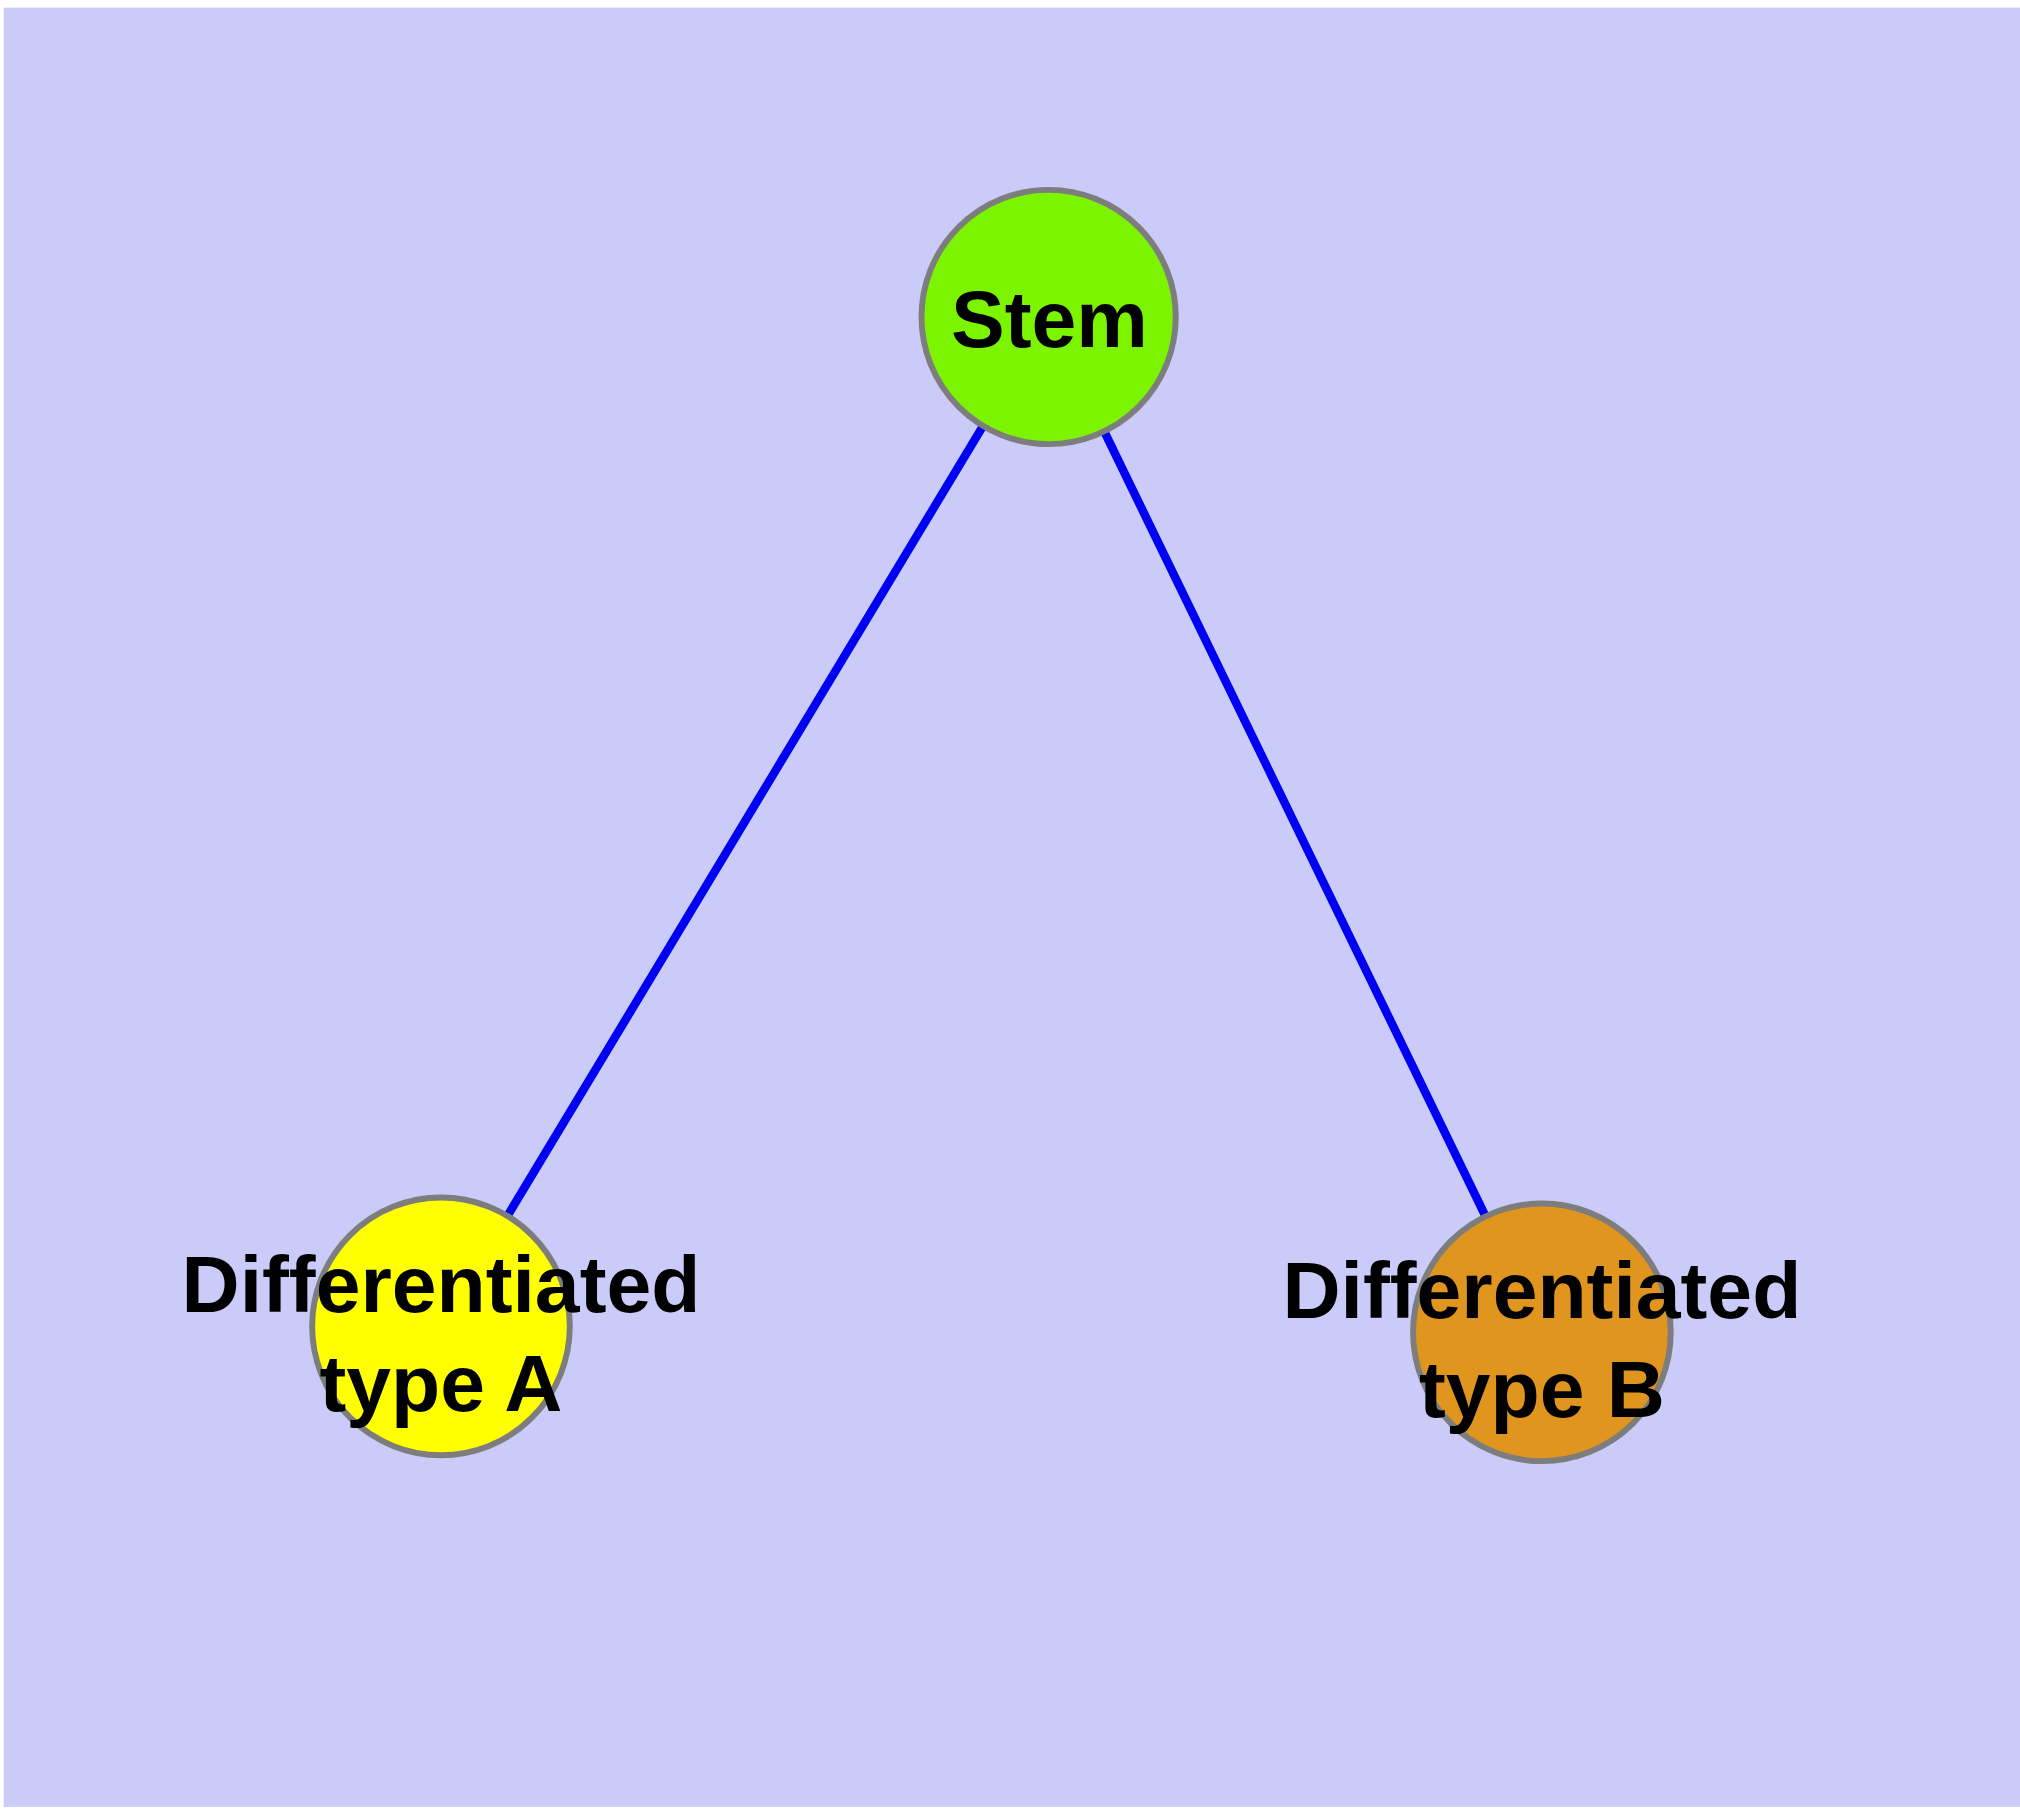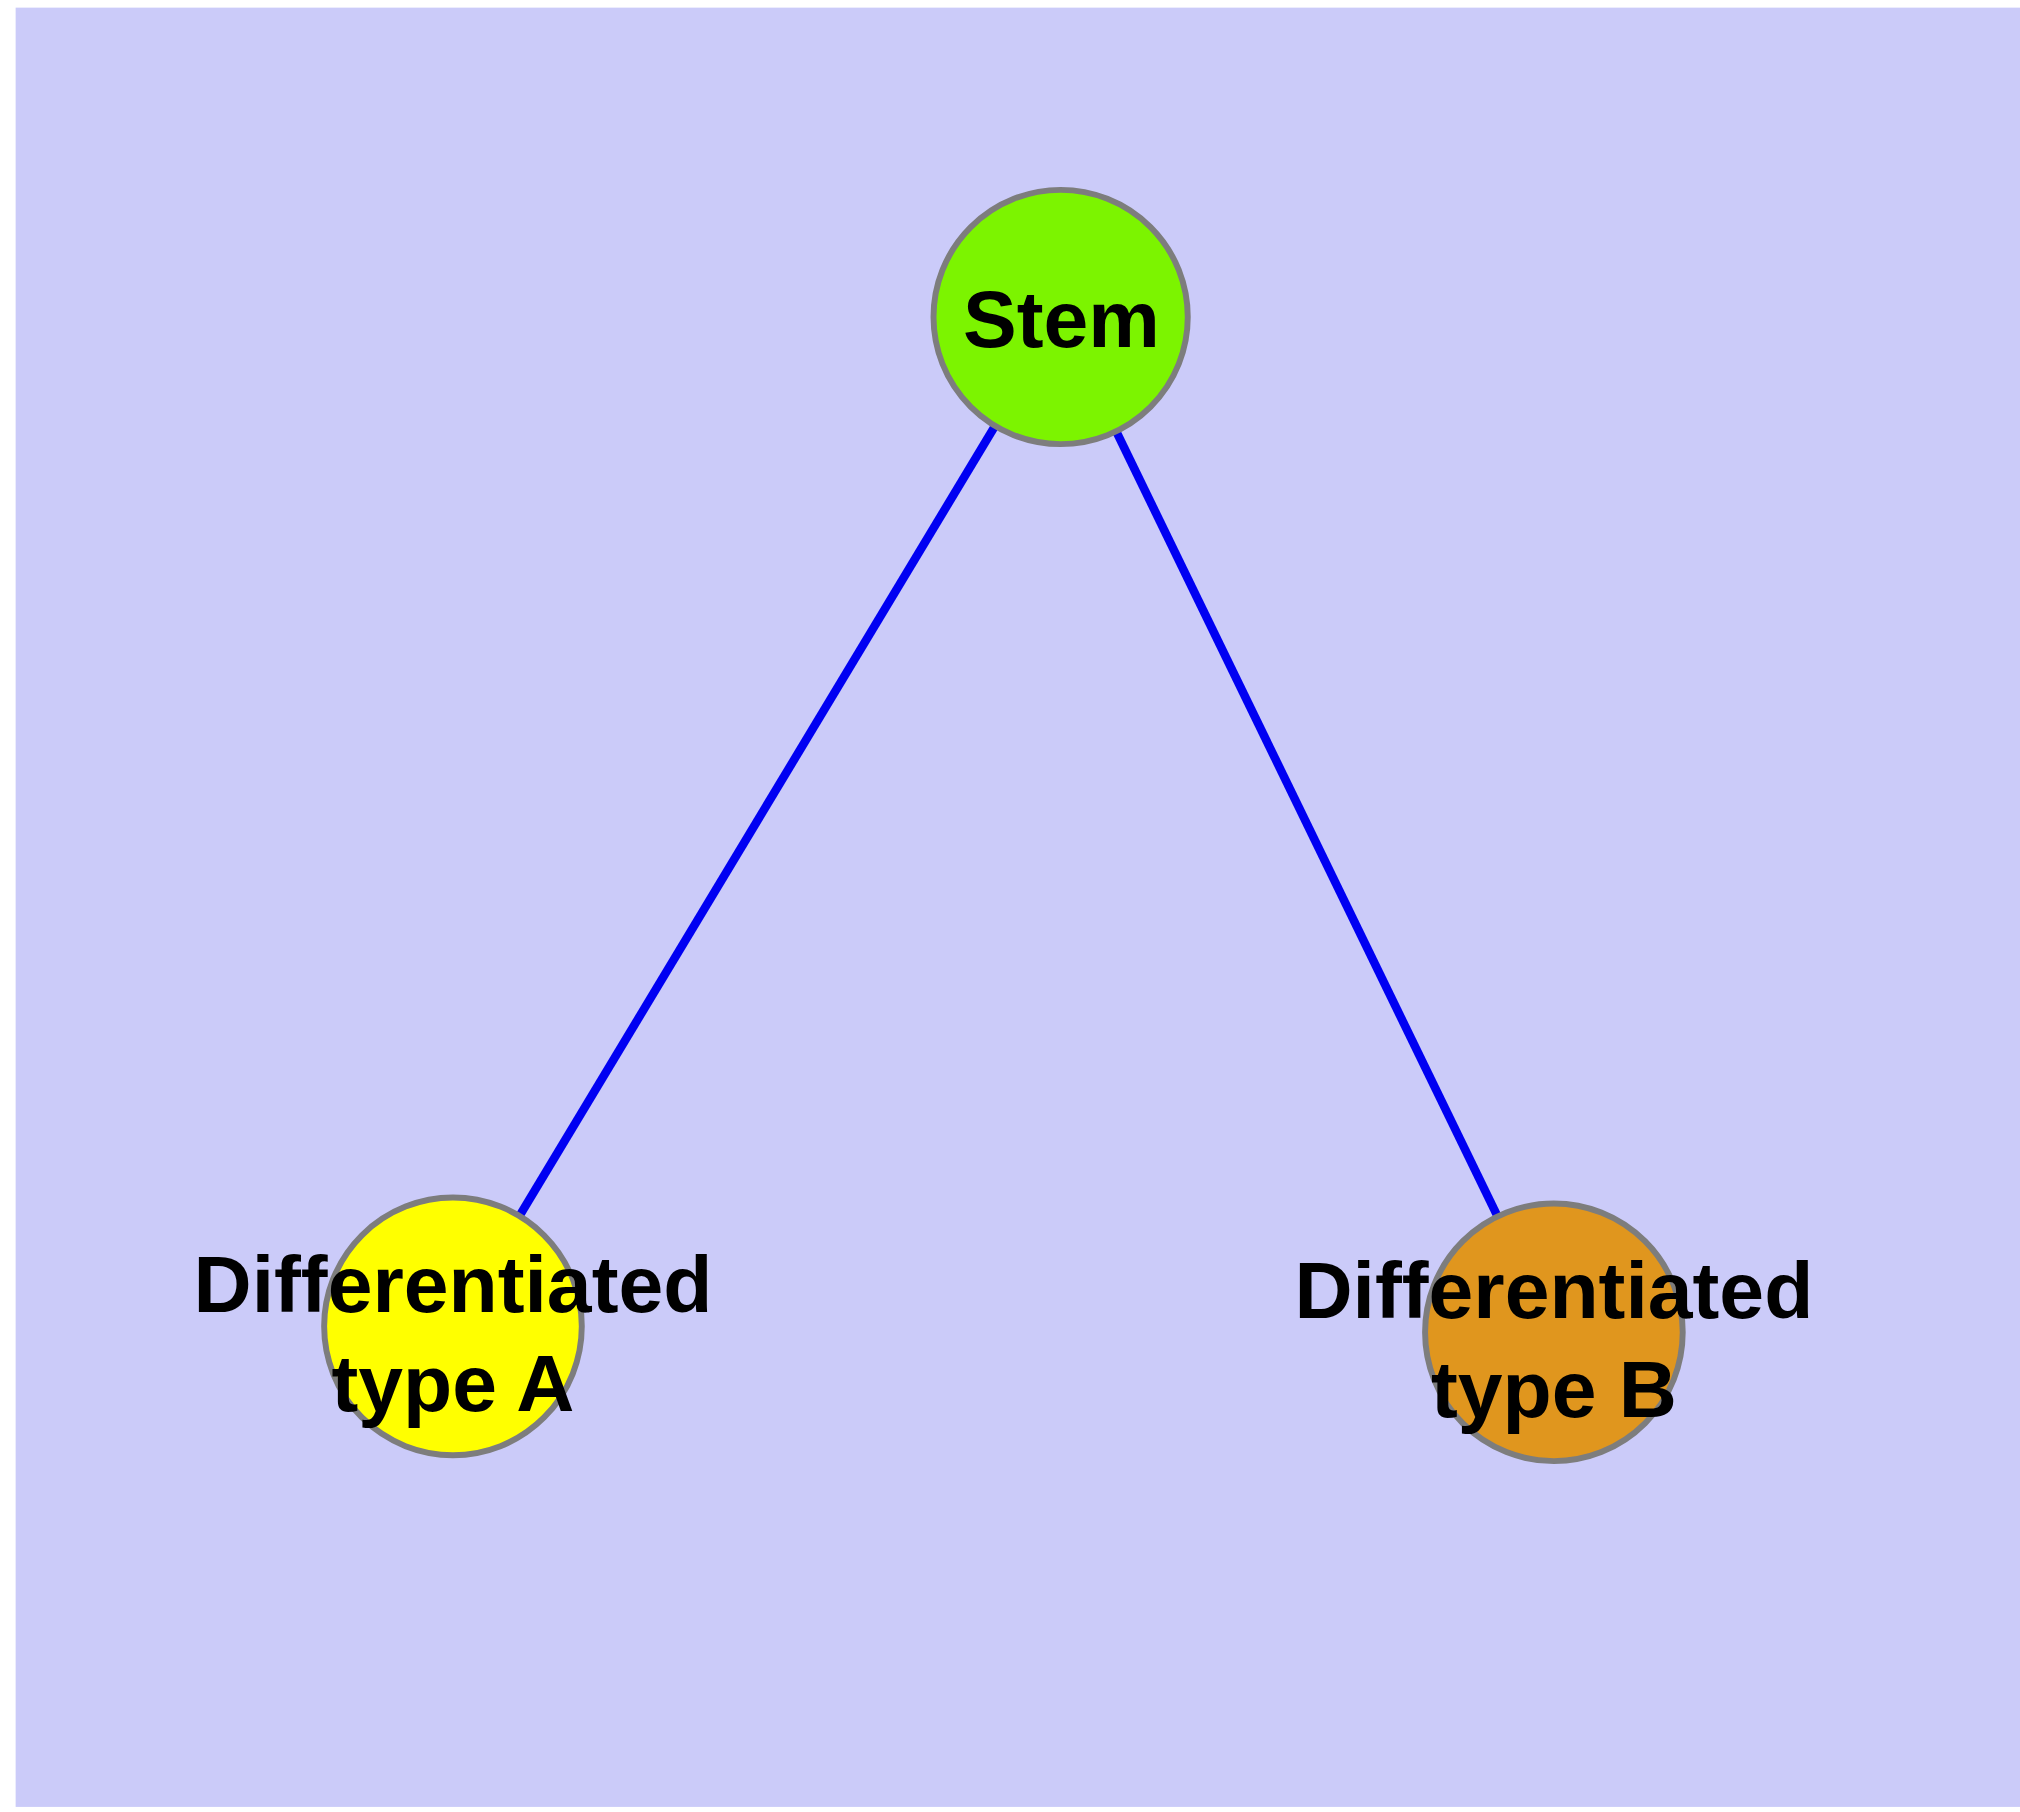--- a/index.html
+++ b/index.html
@@ -7,21 +7,20 @@
     padding: 0;
     background: #ffffff;
     width: 2021px;
     height: 1812px;
     overflow: hidden;
   }
   .diagram-wrap {
     position: relative;
     width: 1603px;
     height: 1812px;
-    margin-left: 12px;
   }
   svg {
     display: block;
   }
   .node-label {
     font-family: "Liberation Sans", "DejaVu Sans", sans-serif;
     font-weight: bold;
     font-size: 95px;
     fill: #000000;
     text-anchor: middle;

